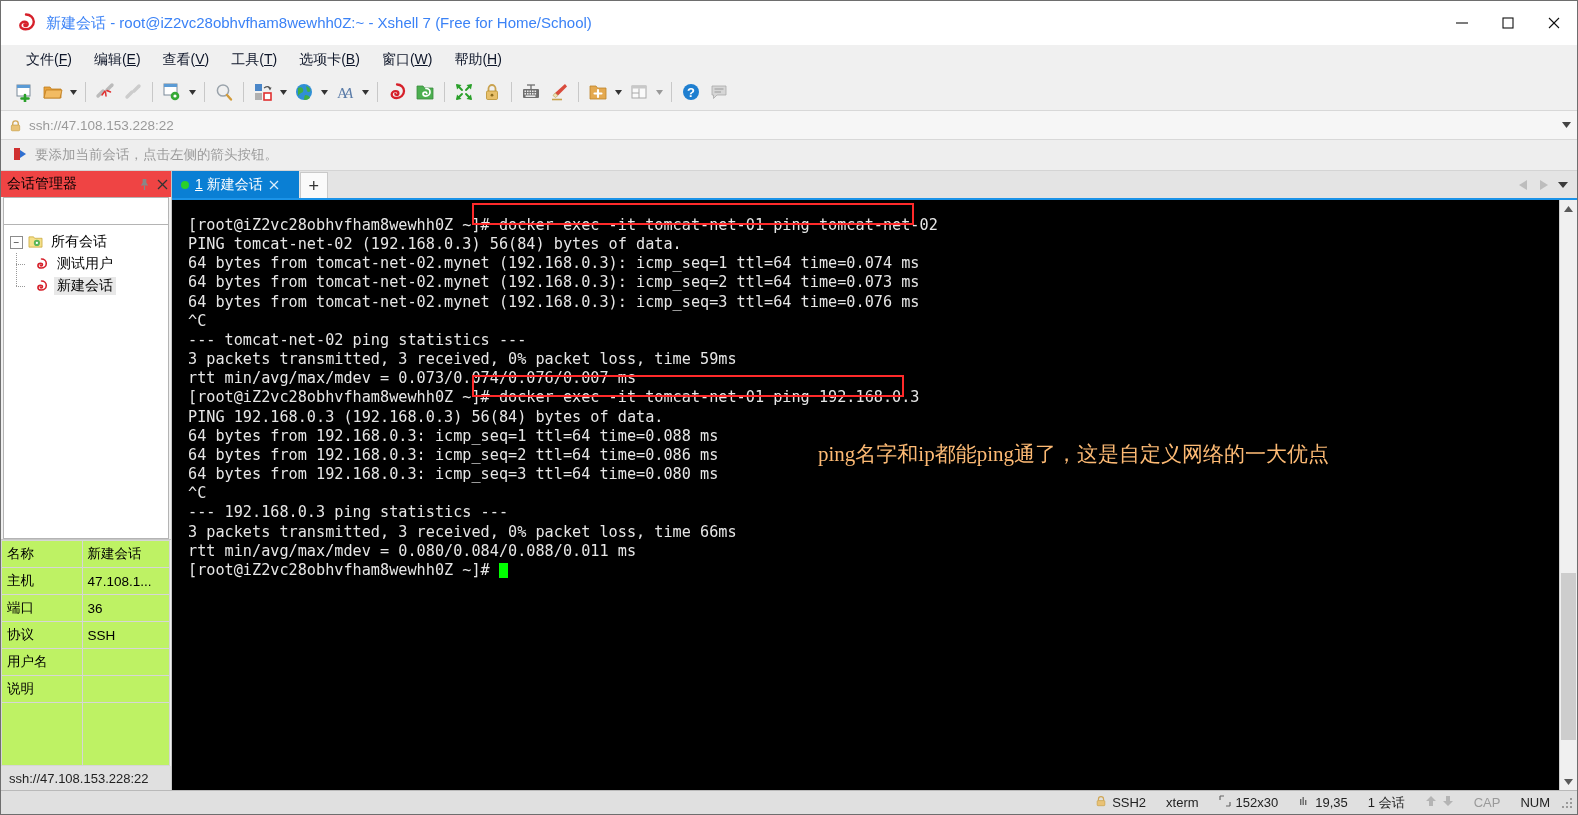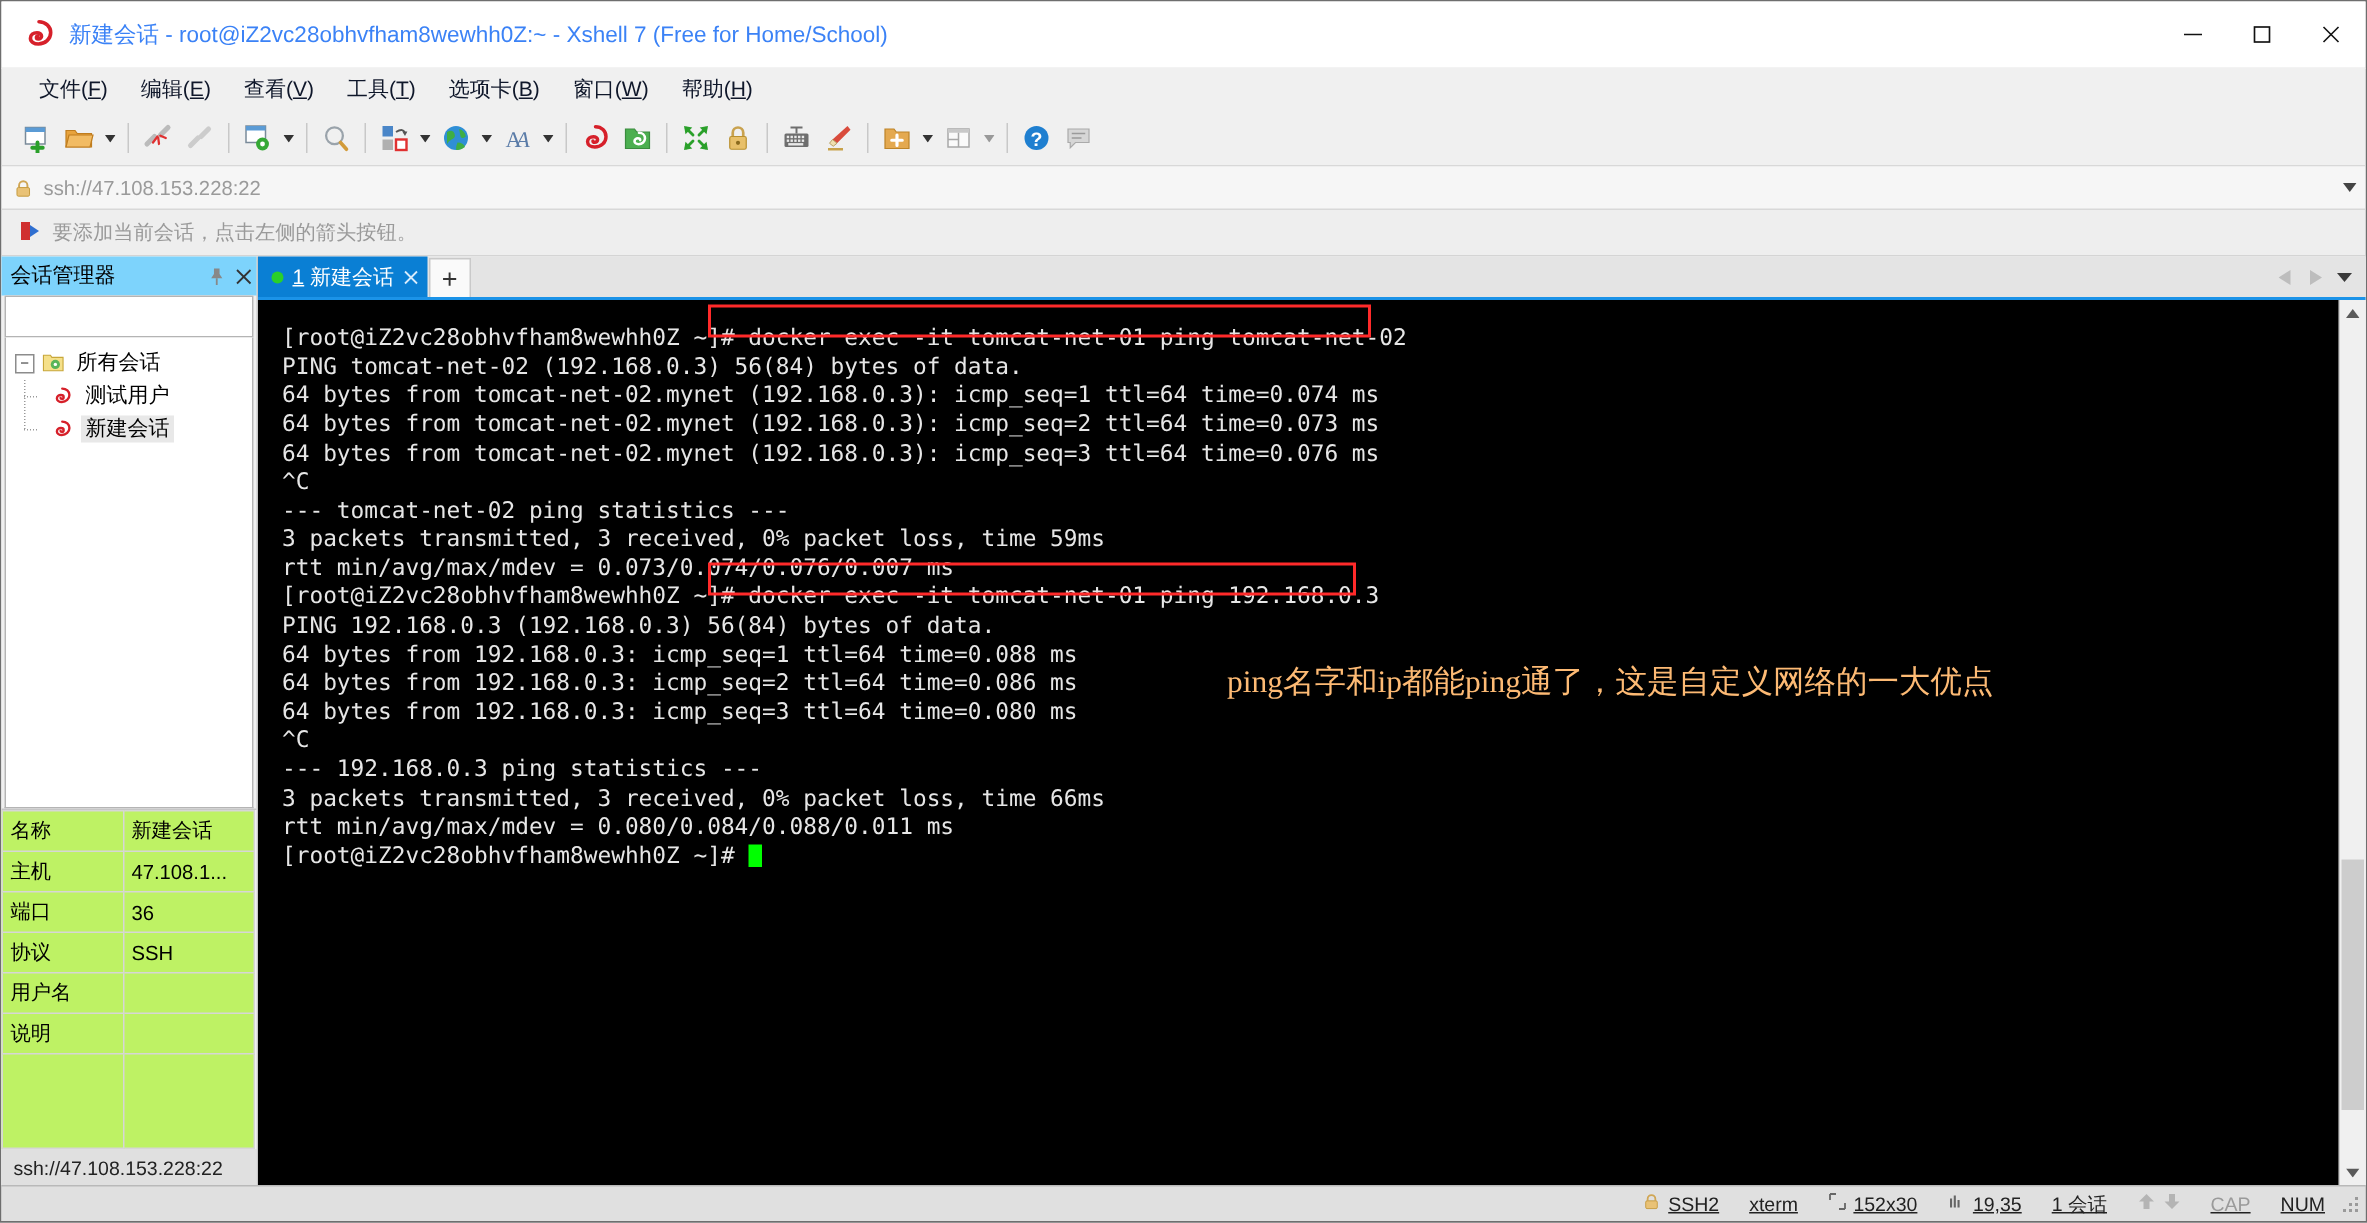--- a/index.html
+++ b/index.html
@@ -45,21 +45,21 @@
              display:flex;align-items:center;flex:0 0 auto;}
   .notice-icon{width:30px;display:flex;align-items:center;justify-content:center;padding-left:4px;}
   .notice-text{font-size:13.5px;color:#9a9a9a;}
 
   
   .bodywrap{flex:1 1 auto;display:flex;min-height:0;background:#f0f0f0;}
 
   
   .sidebar{width:170px;flex:0 0 170px;display:flex;flex-direction:column;background:#f0f0f0;
            border-right:1px solid #c6c6c6;min-height:0;}
-  .sb-header{height:26px;display:flex;align-items:center;background:#7dd3fc;padding-left:6px;flex:0 0 auto;}
+  .sb-header{height:26px;display:flex;align-items:center;background:#ef4444;padding-left:6px;flex:0 0 auto;}
   .sb-title{font-size:14px;flex:1 1 auto;color:#000;}
   .sb-hbtn{width:18px;height:22px;display:flex;align-items:center;justify-content:center;color:#333;}
   .sb-search{height:26px;margin:0 2px 0 2px;background:#fff;border:1px solid #b4b4b4;
              display:flex;align-items:center;flex:0 0 auto;}
   .sb-search input{flex:1 1 auto;border:0;outline:0;height:22px;font-size:13px;padding-left:5px;
                    font-family:inherit;background:transparent;}
   .sb-search .mag{width:22px;display:flex;align-items:center;justify-content:center;}
   .sb-tree{flex:1 1 auto;background:#fff;border:1px solid #b4b4b4;border-top:0;margin:0 2px;
            overflow:hidden;padding-top:6px;min-height:0;}
   .tree-row{display:flex;align-items:center;height:22px;font-size:14px;white-space:nowrap;}
@@ -83,21 +83,21 @@
   .props td{border:1px solid #d6d6d6;height:26px;padding:0 5px;overflow:hidden;white-space:nowrap;}
   .props td.k{width:78px;}
   .props td.v{width:80px;}
   .props tr:last-child td{height:62px;}
   .sb-status{height:24px;background:#e0e0e0;display:flex;align-items:center;padding-left:8px;
              font-size:13px;color:#222;flex:0 0 auto;}
 
   
   .pane{flex:1 1 auto;display:flex;flex-direction:column;min-width:0;background:#f0f0f0;}
   .tabstrip{height:27px;display:flex;align-items:flex-end;background:#e4e4e4;flex:0 0 auto;}
-  .tab{height:27px;display:flex;align-items:center;background:#0a7fd4;color:#fff;padding:0 0 0 9px;}
+  .tab{height:27px;display:flex;align-items:center;background:#0a7fd4;color:#fff;padding:0 14px 0 9px;}
   .tab .dot{width:8px;height:8px;border-radius:50%;background:#2ad02a;margin-right:6px;flex:0 0 auto;}
   .tab .tlabel{font-size:14px;white-space:nowrap;}
   .tab .tlabel .num{text-decoration:underline;}
   .tab .tclose{width:22px;height:27px;display:flex;align-items:center;justify-content:center;
                color:#cfe8fb;font-size:14px;}
   .tab-new{width:26px;height:25px;background:#fafafa;border:1px solid #c9c9c9;border-bottom:0;
            display:flex;align-items:center;justify-content:center;font-size:18px;color:#333;
            line-height:1;margin-left:1px;}
   .tab-fill{flex:1 1 auto;height:27px;background:#e4e4e4;display:flex;align-items:center;
             justify-content:flex-end;padding-right:4px;}
@@ -114,21 +114,21 @@
          font-family:Liberation Serif, serif;}
 
   .vscroll{width:17px;flex:0 0 17px;background:#f0f0f0;border-left:1px solid #cfcfcf;
            display:flex;flex-direction:column;}
   .vs-btn{height:17px;display:flex;align-items:center;justify-content:center;background:#f0f0f0;}
   .vs-track{flex:1 1 auto;position:relative;background:#f0f0f0;}
   .vs-thumb{position:absolute;left:1px;right:1px;background:#cdcdcd;}
 
   
   .statusbar{height:23px;background:#e0e0e0;border-top:1px solid #b9b9b9;display:flex;
-             align-items:center;flex:0 0 auto;font-size:13px;color:#222;text-decoration:underline;}
+             align-items:center;flex:0 0 auto;font-size:13px;color:#222;}
   .sb-spacer{flex:1 1 auto;}
   .sb-cell{display:flex;align-items:center;height:23px;padding:0 10px;white-space:nowrap;gap:5px;}
   .sb-cell.dim{color:#9a9a9a;}
   .grip{width:14px;height:14px;margin-right:3px;
         background:
           radial-gradient(circle 1px at 3px 11px,#9a9a9a 99%,transparent),
           radial-gradient(circle 1px at 7px 11px,#9a9a9a 99%,transparent),
           radial-gradient(circle 1px at 11px 11px,#9a9a9a 99%,transparent),
           radial-gradient(circle 1px at 7px 7px,#9a9a9a 99%,transparent),
           radial-gradient(circle 1px at 11px 7px,#9a9a9a 99%,transparent),

